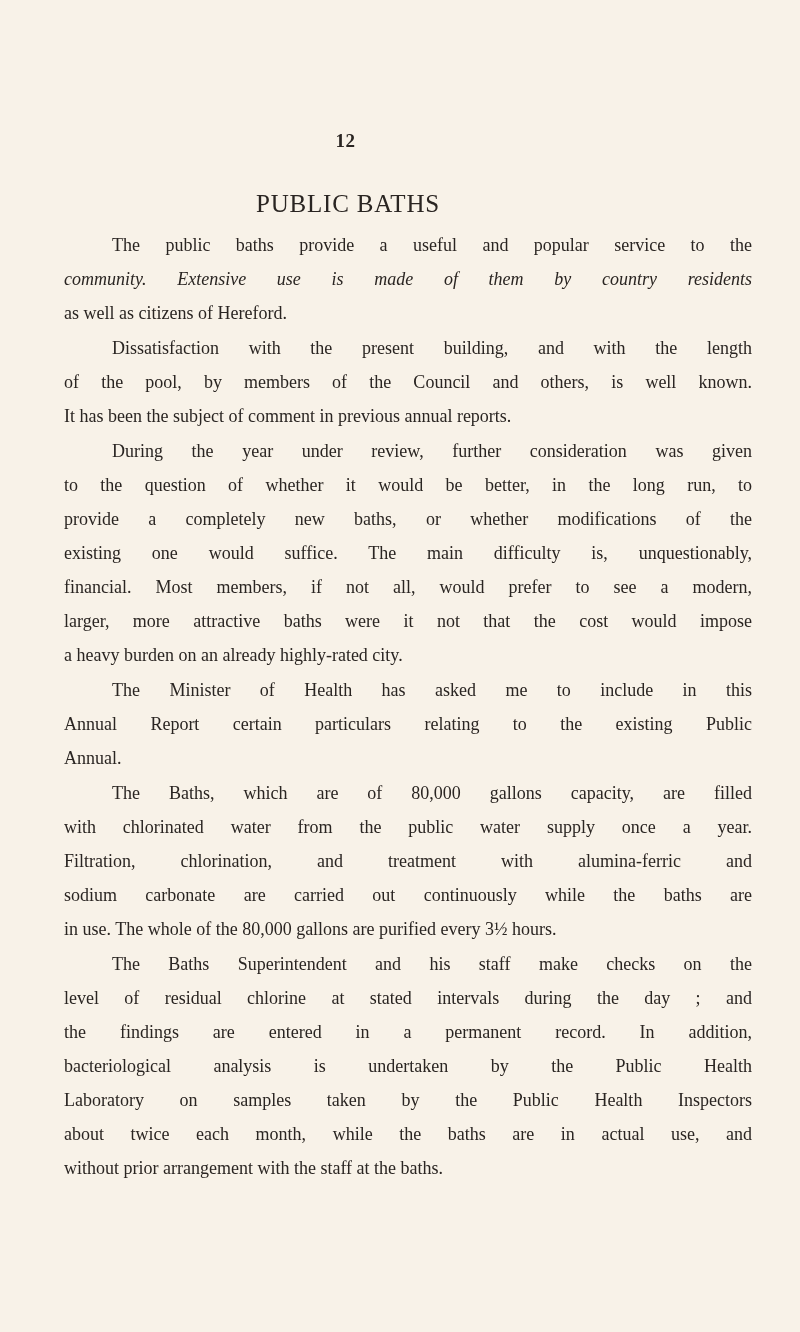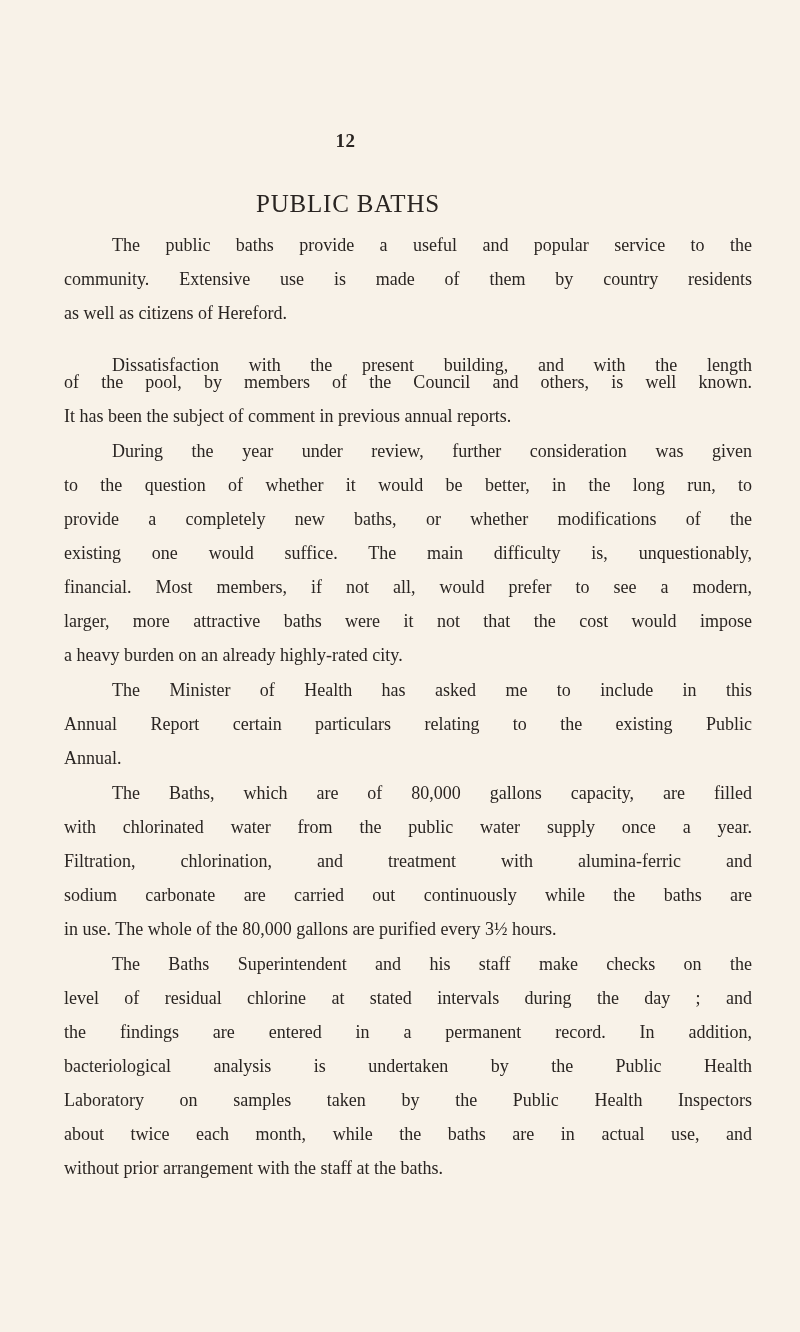--- a/index.html
+++ b/index.html
@@ -31,26 +31,26 @@
 
 <div>
 
   <div class="page-number">12</div>
 
   <section>
     <div class="heading" style="top:190px;">PUBLIC BATHS</div>
 
     <div>
       <div class="line indent" style="top:228px;">The public baths provide a useful and popular service to the</div>
-      <div class="line" style="top:262px;">community.  Extensive use is made of them by country residents</div>
+      <div class="line" style="top:262px;font-style:italic;">community.  Extensive use is made of them by country residents</div>
       <div class="line last" style="top:296px;">as well as citizens of Hereford.</div>
     </div>
 
     <div>
-      <div class="line indent" style="top:348px;">Dissatisfaction with the present building, and with the length</div>
+      <div class="line indent" style="top:331px;">Dissatisfaction with the present building, and with the length</div>
       <div class="line" style="top:365px;">of the pool, by members of the Council and others, is well known.</div>
       <div class="line last" style="top:399px;">It has been the subject of comment in previous annual reports.</div>
     </div>
 
     <div>
       <div class="line indent" style="top:434px;">During the year under review, further consideration was given</div>
       <div class="line" style="top:468px;">to the question of whether it would be better, in the long run, to</div>
       <div class="line" style="top:502px;">provide a completely new baths, or whether modifications of the</div>
       <div class="line" style="top:536px;">existing one would suffice.  The main difficulty is, unquestionably,</div>
       <div class="line" style="top:570px;">financial.  Most members, if not all, would prefer to see a modern,</div>

